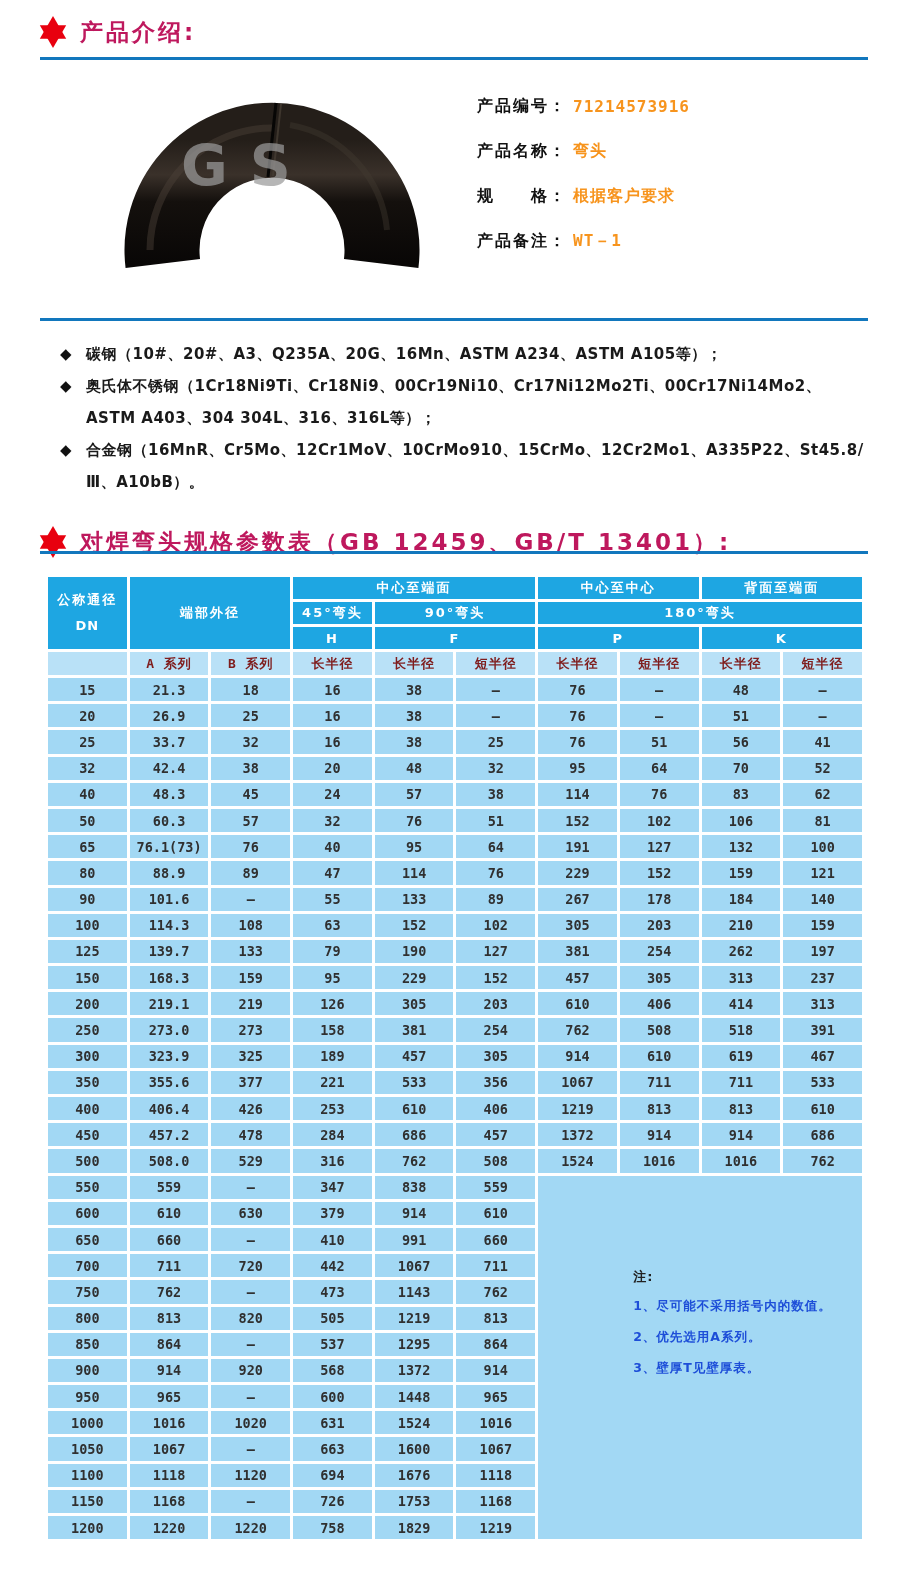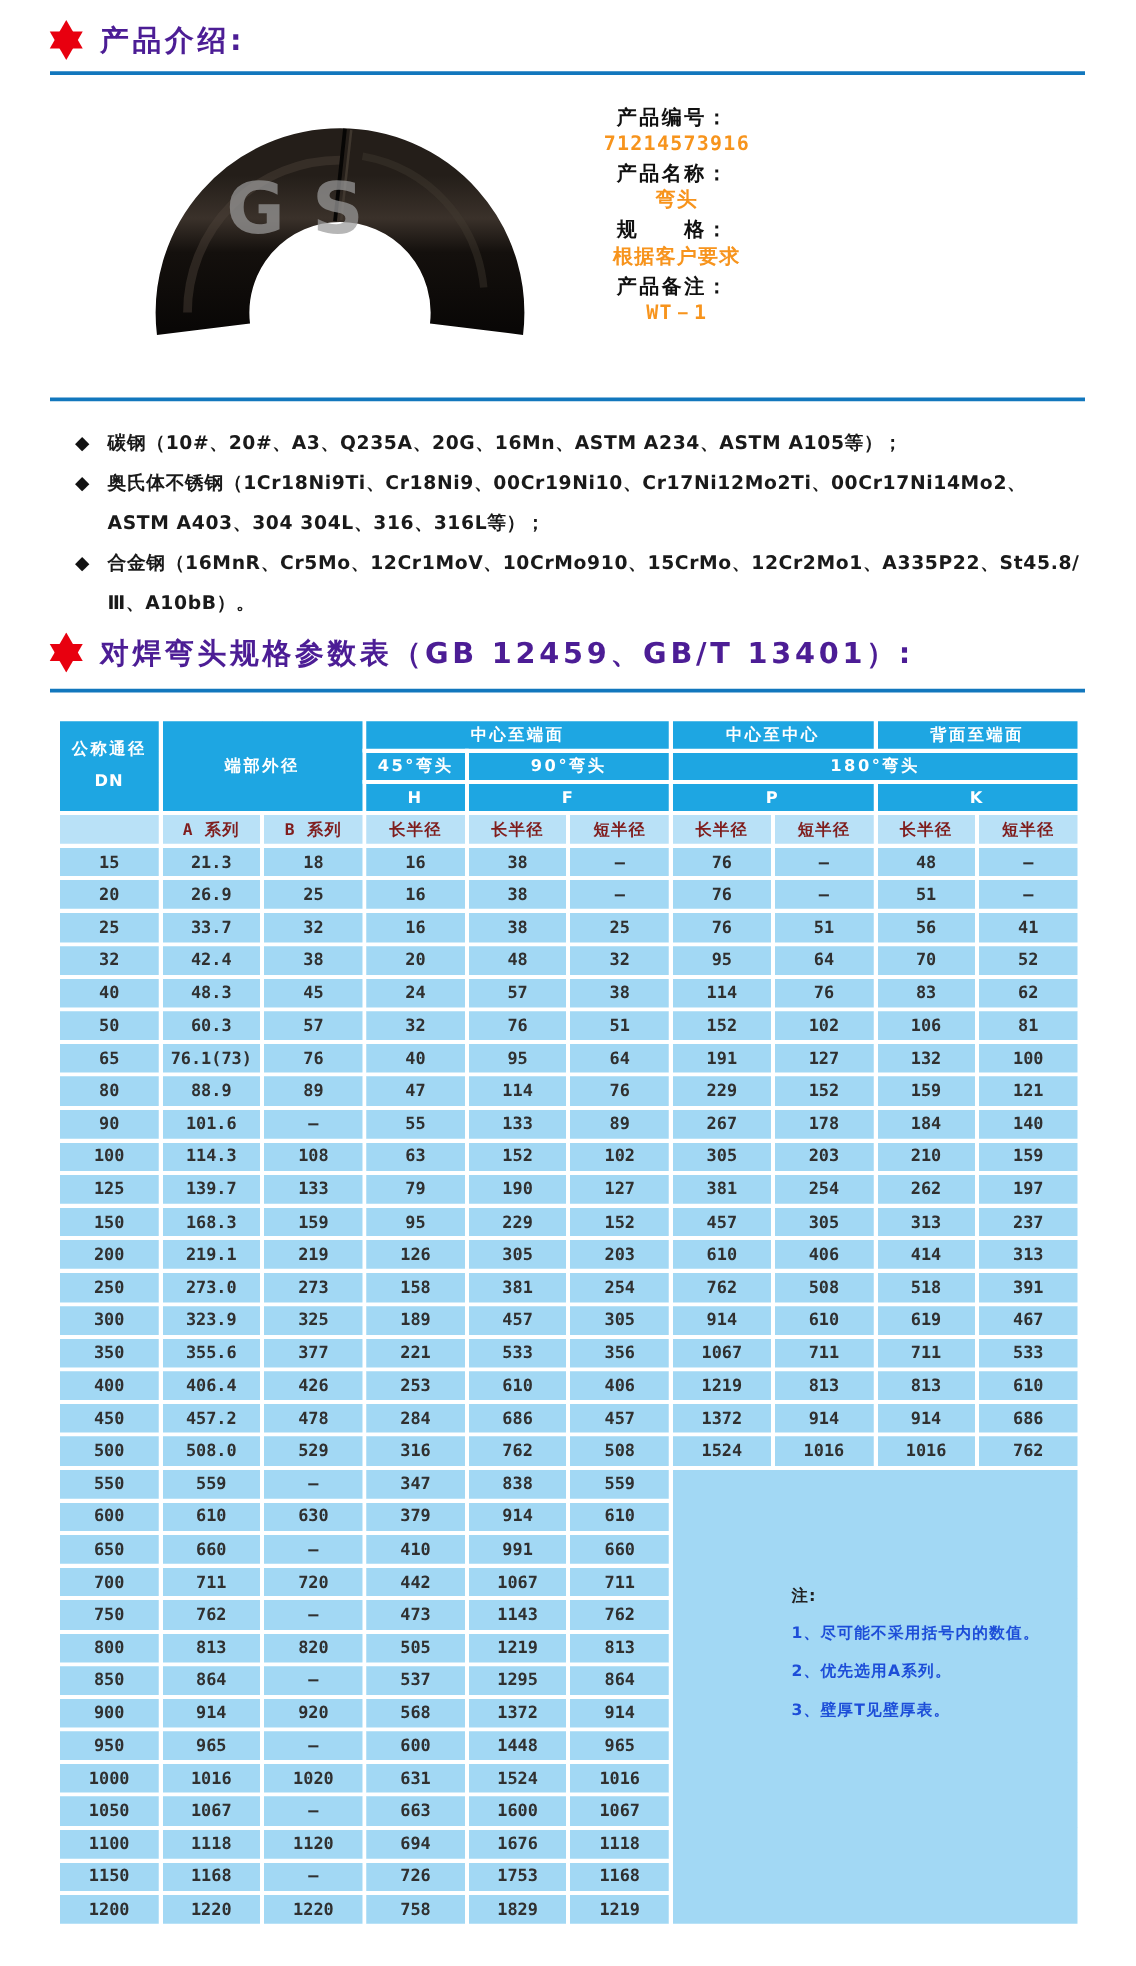--- a/index.html
+++ b/index.html
@@ -3,33 +3,33 @@
 <meta charset="utf-8">
 <style>
   html,body{margin:0;padding:0;background:#fff;}
   .page{position:relative;width:909px;height:1573px;background:#ffffff;overflow:hidden;
         font-family:"DejaVu Sans","Liberation Sans",sans-serif;}
 
   
   .sec-head{position:absolute;display:flex;align-items:center;gap:12px;}
   .star{width:30px;height:32px;flex:0 0 auto;}
   .star polygon{fill:#e8000f;}
-  .sec-title{font-size:23px;font-weight:bold;color:#4c1d95;letter-spacing:3px;white-space:nowrap;}
+  .sec-title{font-size:23px;font-weight:bold;color:#be185d;letter-spacing:3px;white-space:nowrap;}
   #head1{left:38px;top:16px;}
   #head2{left:38px;top:277px;}
-  #head3{left:38px;top:506px;align-items:center;}
+  #head3{left:38px;top:526px;align-items:center;}
   .divider{position:absolute;left:40px;width:828px;height:3px;background:#1277bd;}
   #div1{top:57px;}
   #div2{top:318px;}
   #div3{top:551px;}
 
   
   .photo{position:absolute;left:95px;top:80px;width:350px;height:190px;}
   .fields{position:absolute;left:477px;top:84px;}
-  .field-row{display:flex;align-items:center;height:45px;flex-direction:column;}
+  .field-row{display:flex;align-items:center;height:45px;}
   .field-label{font-size:16px;font-weight:bold;color:#111;letter-spacing:2px;white-space:pre;}
   .field-value{font-size:16px;font-weight:bold;color:#f7941d;margin-left:6px;letter-spacing:1px;
                font-family:"DejaVu Sans Mono","DejaVu Sans",sans-serif;}
 
   
   .materials{position:absolute;left:60px;top:338px;width:806px;}
   .mat-item{position:relative;padding-left:26px;font-size:15px;font-weight:600;color:#1a1a1a;
             line-height:32px;letter-spacing:0.5px;}
   .mat-item .diamond{position:absolute;left:0;top:0;font-size:15px;color:#111;}
 

